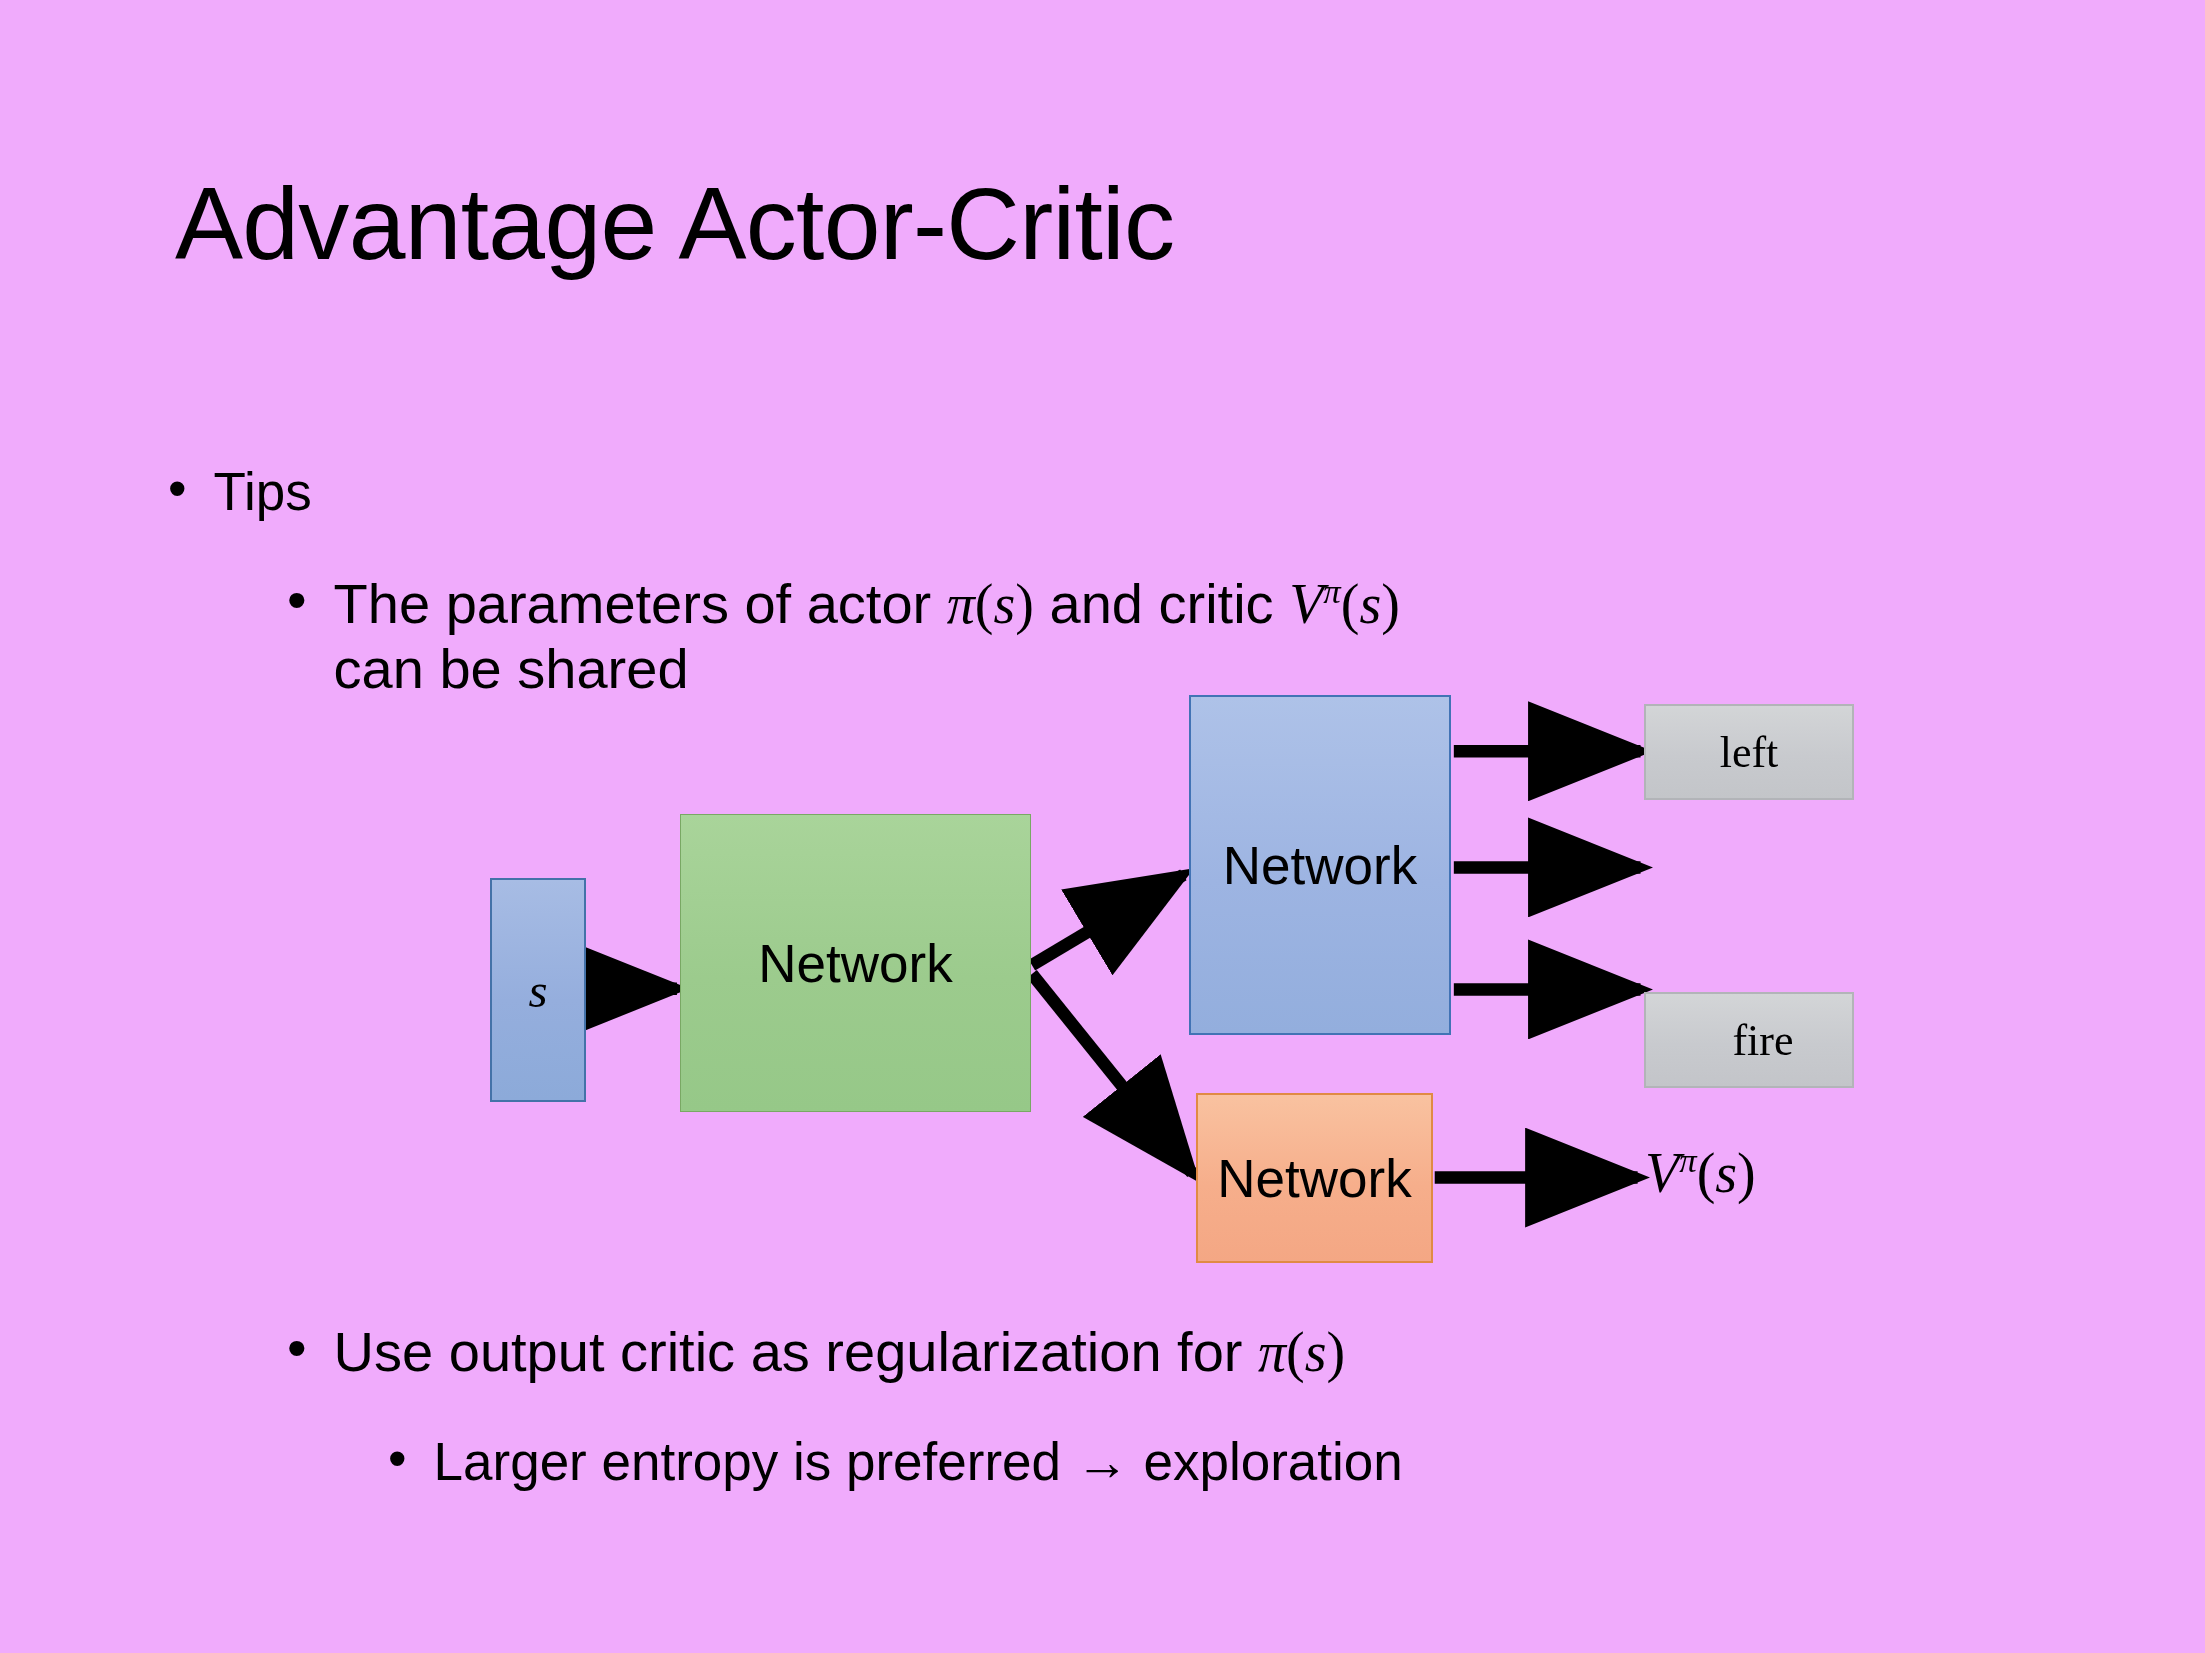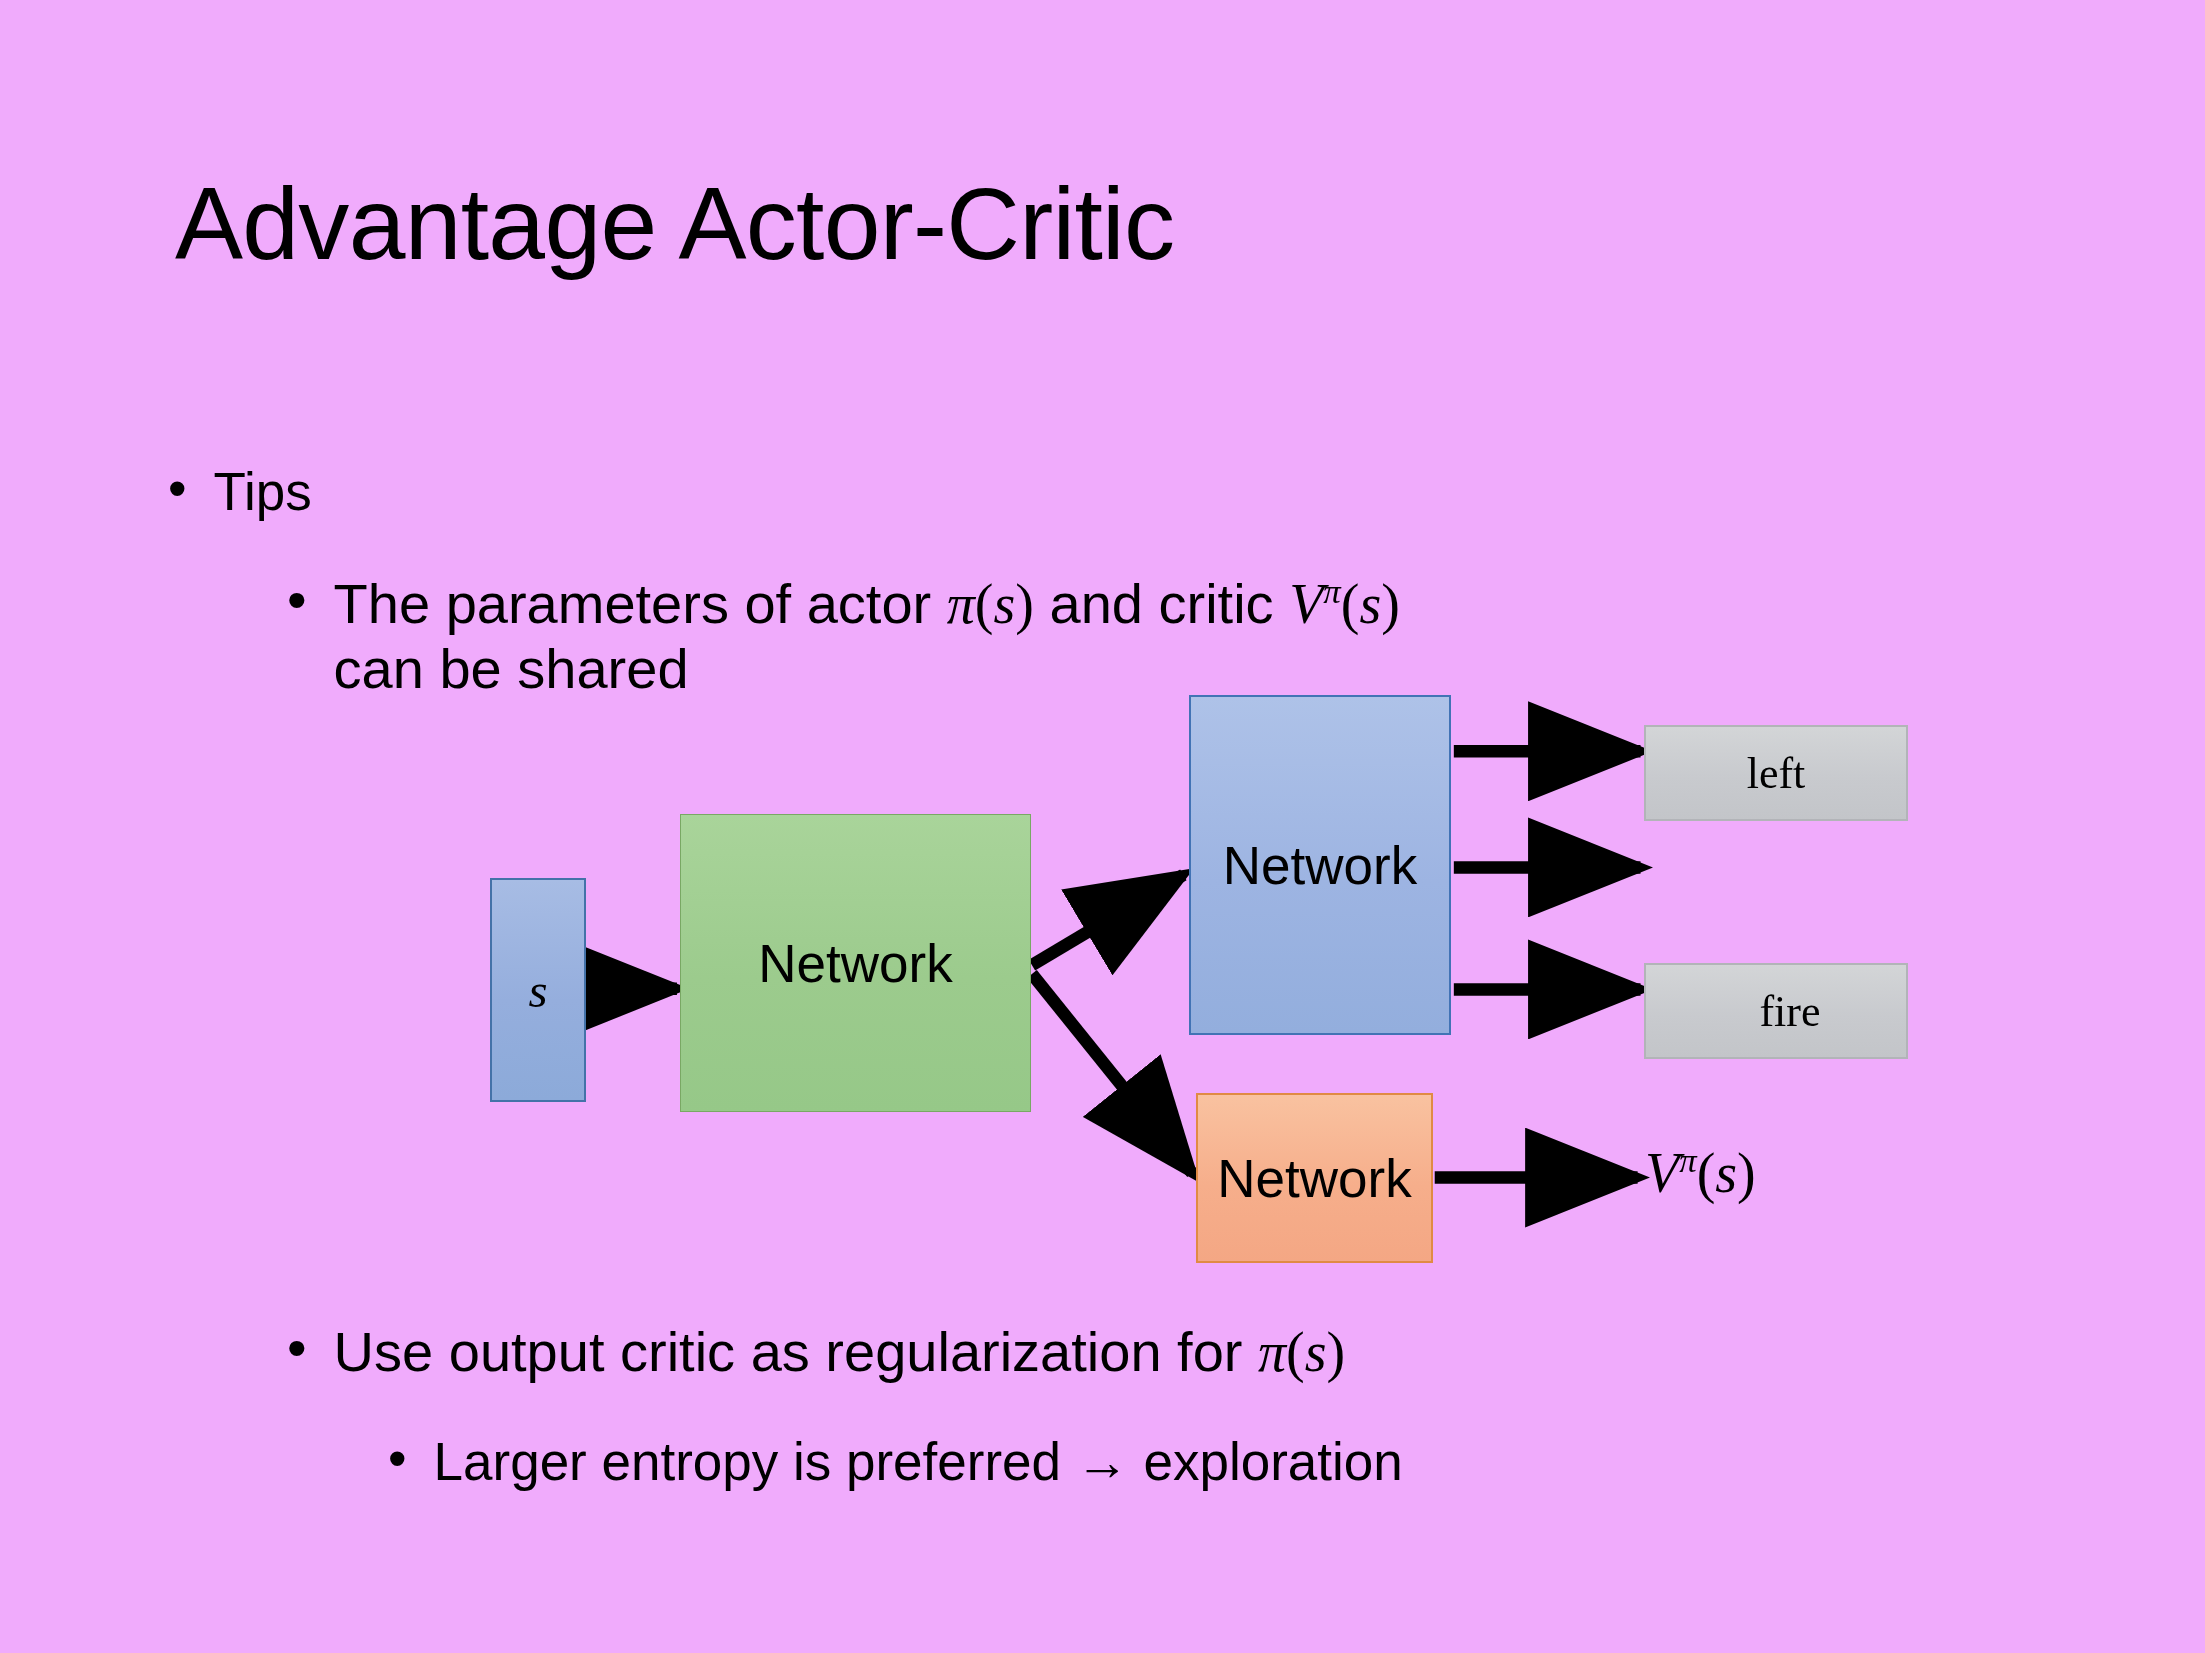--- a/index.html
+++ b/index.html
@@ -153,28 +153,27 @@
     position: absolute;
     box-sizing: border-box;
     display: flex;
     align-items: center;
     justify-content: center;
     background: linear-gradient(180deg, #d3d5d7 0%, #c8cace 55%, #c3c5c9 100%);
     border: 2.2px solid #b2b4b8;
     font-family: "Liberation Serif", serif;
     font-size: 44px;
     color: #000000;
-    width: 264px;
+    width: 210px;
     height: 96px;
     left: 1644px;
-    margin-top: 21px;
   }
   #out-left  { top: 704px; }
   #out-right { top: 819px; }
-  #out-fire  { top: 942px; padding-left: 28px; }
+  #out-fire  { top: 992px; padding-left: 28px; }
 
   .vpi-label {
     position: absolute;
     left: 1645px;
     top: 1141px;
     font-family: "Liberation Serif", serif;
     font-size: 56px;
     color: #000000;
     white-space: nowrap;
   }

